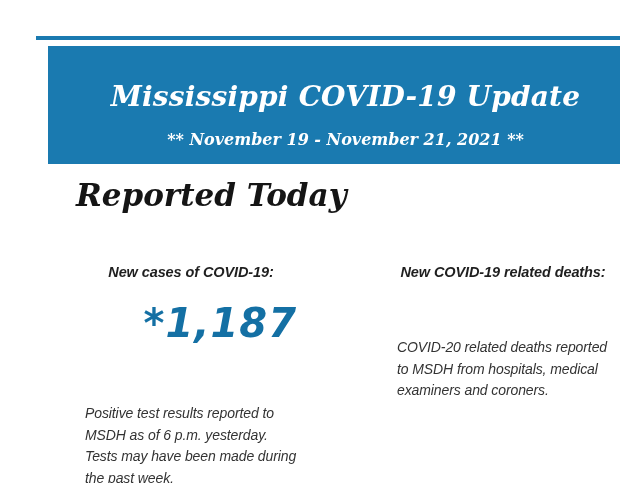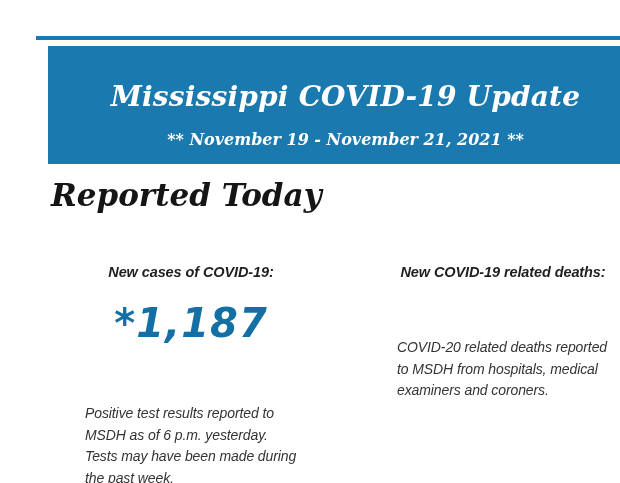--- a/index.html
+++ b/index.html
@@ -41,21 +41,21 @@
     letter-spacing: 0.2px;
   }
   .banner-subtitle {
     font-family: "DejaVu Serif", serif;
     font-weight: bold;
     font-size: 16px;
     margin-top: 17px;
   }
   .section-heading {
     position: absolute;
-    top: 141px; left: 15px;
+    top: 141px; left: 40px;
     font-family: "DejaVu Serif", serif;
     font-weight: bold;
     font-size: 31px;
     color: var(--text-dark);
   }
   .stats-grid {
     position: absolute;
     top: 204px; left: 25px;
     width: 572px;
     display: grid;
@@ -70,21 +70,21 @@
     letter-spacing: -0.1px;
   }
   .stat-value {
     font-family: "DejaVu Sans", sans-serif;
     font-weight: bold;
     font-size: 40px;
     text-align: center;
     margin-top: 20px;
     letter-spacing: 1px;
   }
-  .stat-value.cases { color: var(--number-blue); }
+  .stat-value.cases { color: var(--number-blue); text-align: right; }
   .stat-value.deaths { color: var(--number-red); }
   .stat-desc {
     margin-top: 57px;
     font-size: 14px;
     line-height: 21.5px;
     color: var(--text-body);
     text-align: left;
     letter-spacing: -0.1px;
   }
   .next-section-strip {

